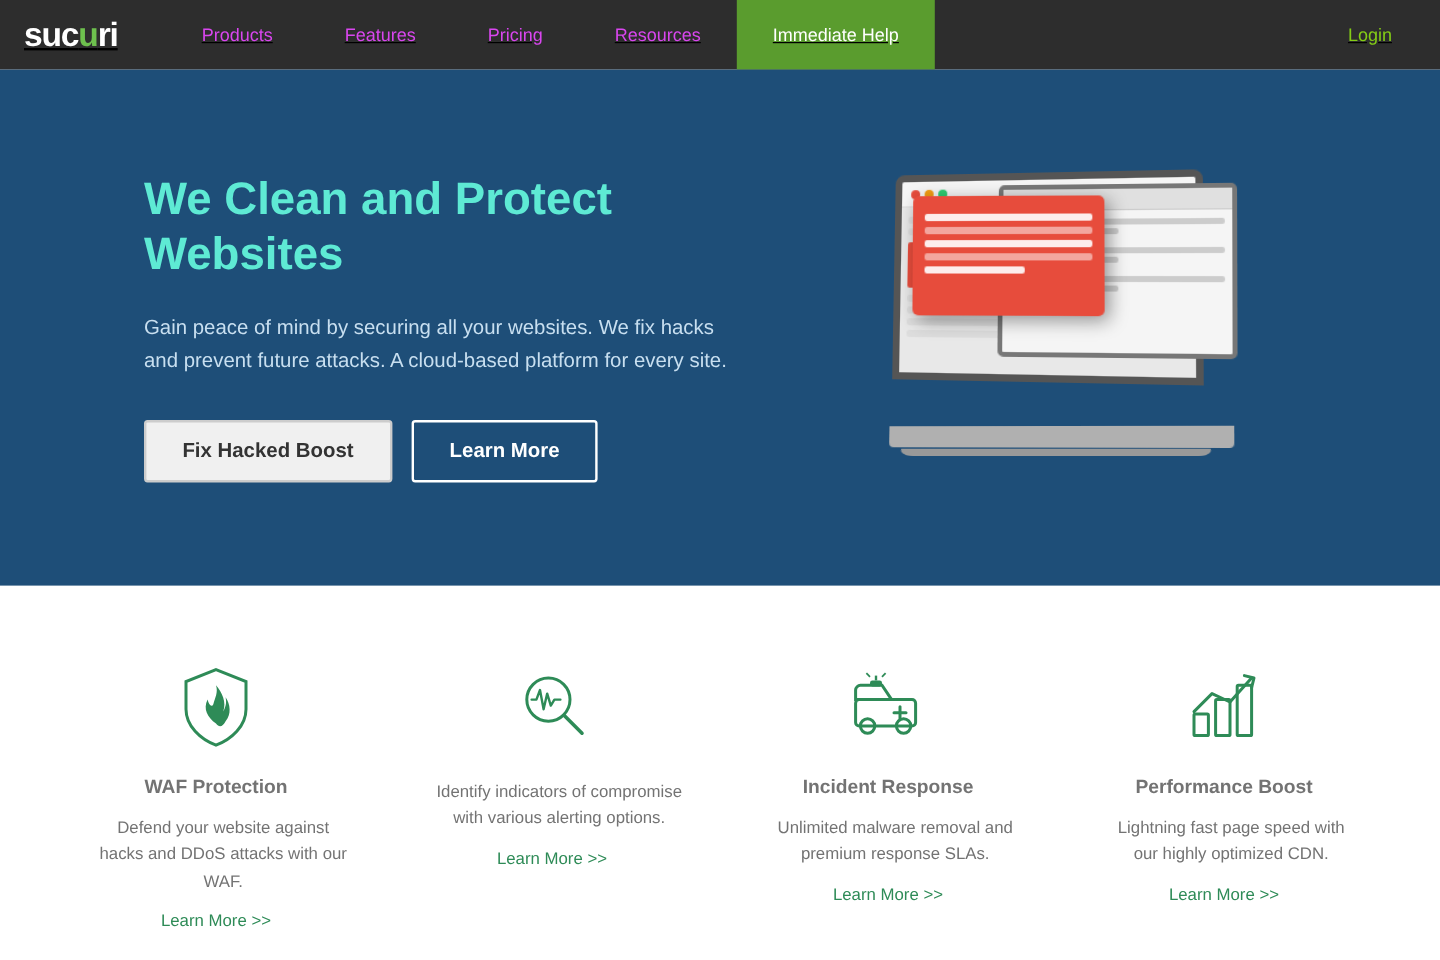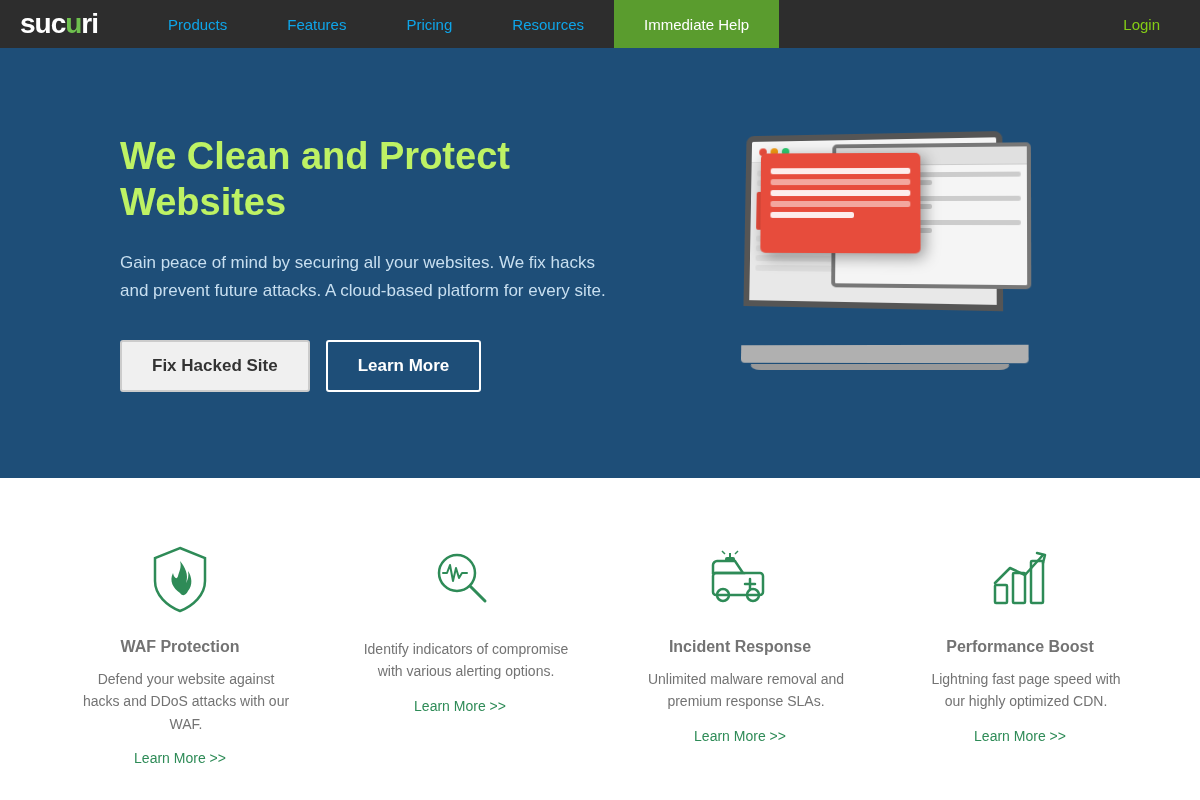--- a/index.html
+++ b/index.html
@@ -1,41 +1,42 @@
 <!DOCTYPE html>
 <html><head>
   <meta charset="utf-8">
   <style>
     * { margin: 0; padding: 0; box-sizing: border-box; }
     body { font-family: Arial, sans-serif; width: 1200px; overflow-x: hidden; }
 
     
     nav {
       background: #2d2d2d;
-      height: 48px;
+      height: 58px;
       display: flex;
       align-items: center;
       padding: 0 20px;
+      text-decoration: underline;
     }
     .nav-logo {
       margin-right: 40px;
       font-size: 28px;
       font-weight: 900;
       color: #fff;
       letter-spacing: -1px;
     }
     .nav-logo span { color: #6ec04e; }
     .nav-links {
       display: flex;
       align-items: center;
       gap: 0;
       flex: 1;
     }
     .nav-link {
-      color: #0ea5e9;
+      color: #d946ef;
       text-decoration: none;
       padding: 0 30px;
       height: 58px;
       display: flex;
       align-items: center;
       font-size: 15px;
       cursor: pointer;
     }
     .nav-link.active {
       background: #5a9c2e;
@@ -59,21 +60,21 @@
       position: relative;
       overflow: hidden;
     }
     .hero-content {
       flex: 1;
       max-width: 560px;
     }
     .hero-title {
       font-size: 38px;
       font-weight: 700;
-      color: #bef264;
+      color: #5eead4;
       margin-bottom: 24px;
       line-height: 1.2;
     }
     .hero-subtitle {
       font-size: 17px;
       color: #c8dff0;
       line-height: 1.6;
       margin-bottom: 36px;
     }
     .hero-buttons {
@@ -283,21 +284,21 @@
     <a class="nav-link active">Immediate Help</a>
   </div>
   <a class="nav-login">Login</a>
 </nav>
 
 <section class="hero">
   <div class="hero-content">
     <h1 class="hero-title">We Clean and Protect Websites</h1>
     <p class="hero-subtitle">Gain peace of mind by securing all your websites. We fix hacks and prevent future attacks. A cloud-based platform for every site.</p>
     <div class="hero-buttons">
-      <button class="btn-fix">Fix Hacked Site</button>
+      <button class="btn-fix">Fix Hacked Boost</button>
       <button class="btn-learn">Learn More</button>
     </div>
   </div>
   <div class="hero-image">
 
     <div class="laptop-wrapper">
 
       <div class="second-screen">
         <div class="second-bar"></div>
         <div class="second-content">

